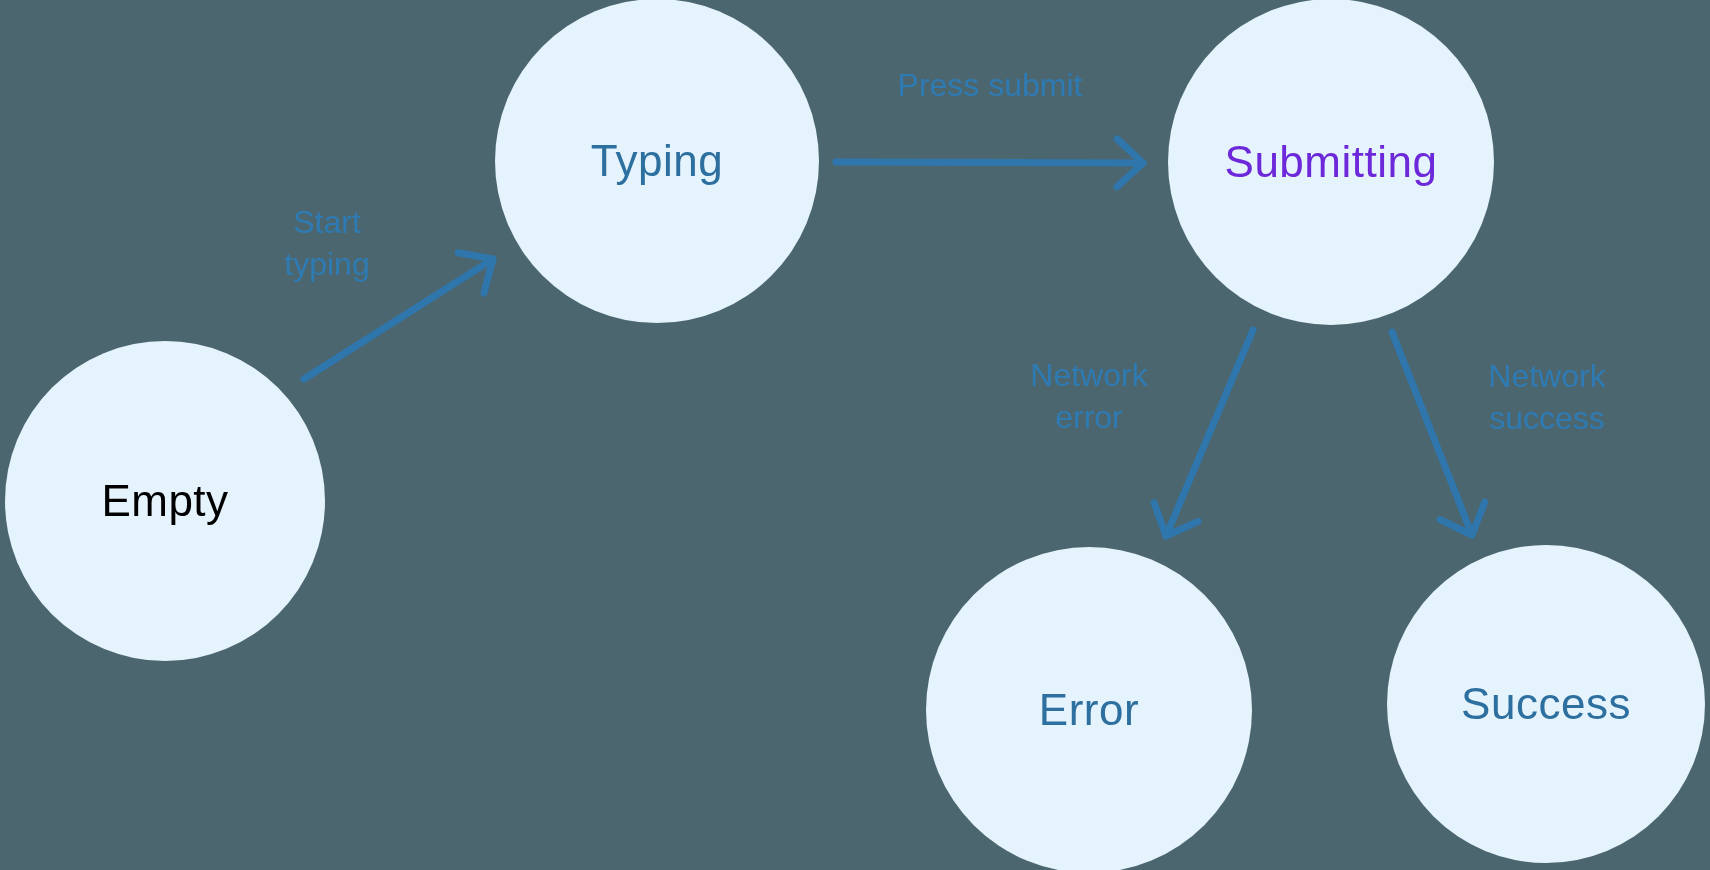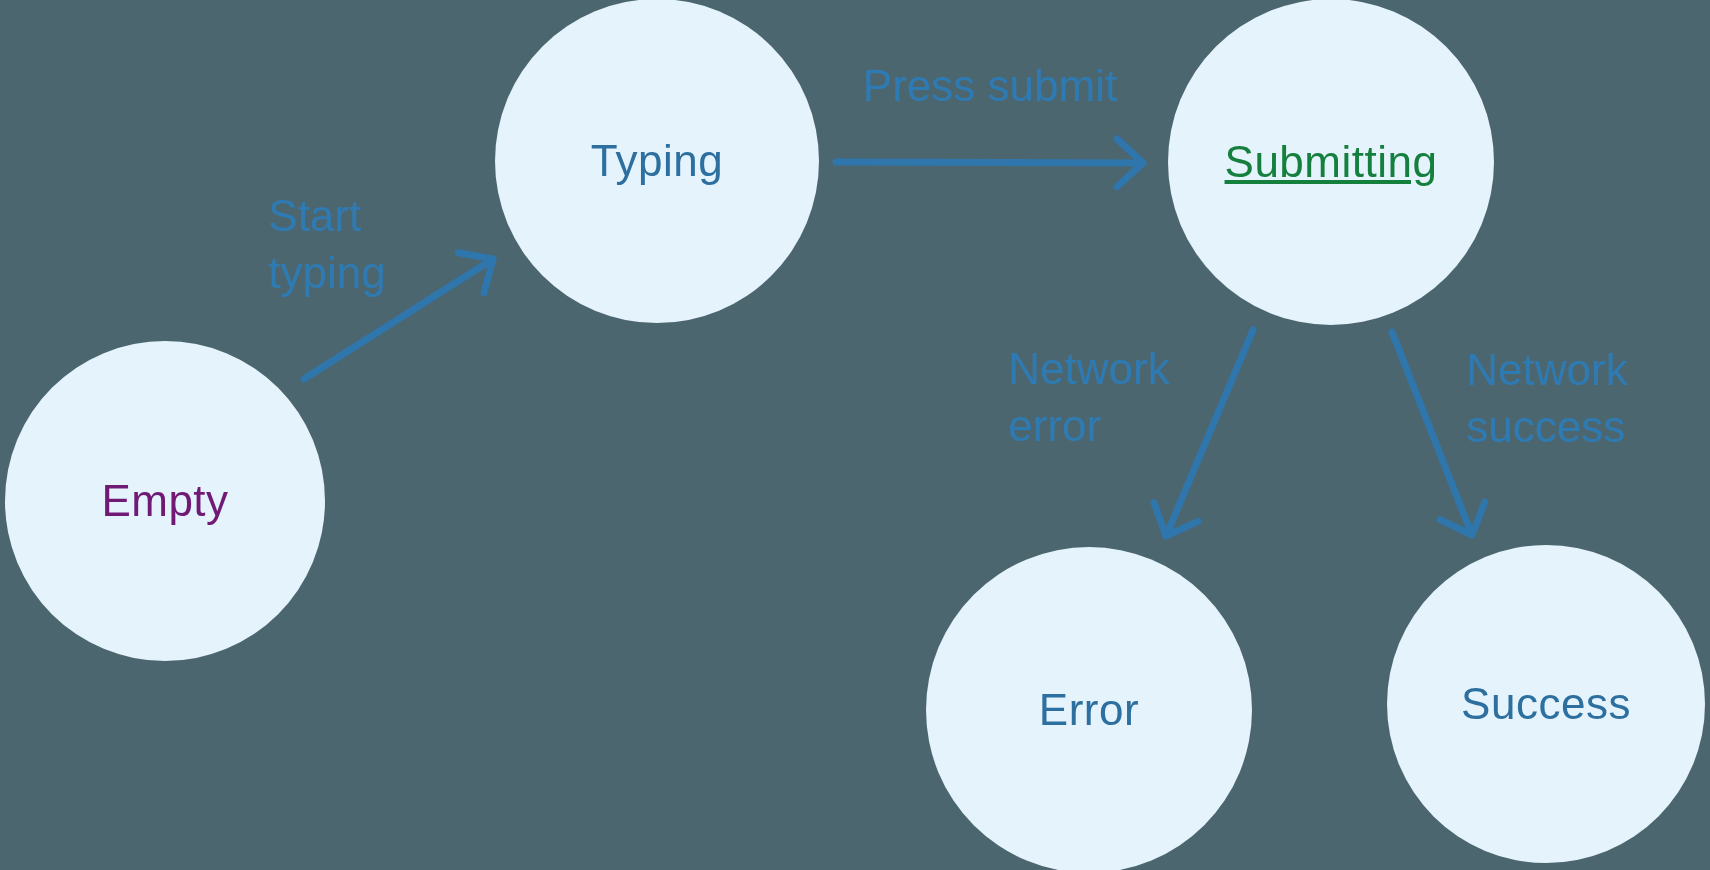--- a/index.html
+++ b/index.html
@@ -28,23 +28,23 @@
     justify-content: center;
     font-size: 44px;
     font-weight: 500;
     letter-spacing: 0.5px;
   }
   .edge-label {
     position: absolute;
     transform: translate(-50%, -50%);
     display: flex;
     flex-direction: column;
-    align-items: flex-start;
+    align-items: center;
     text-align: center;
-    font-size: 44px;
+    font-size: 32px;
     font-weight: 500;
     line-height: 1.3;
     white-space: nowrap;
   }
 </style>
 </head>
 <body style="background: rgb(76, 102, 112);">
 
 <div id="canvas" style="background: rgb(76, 102, 112);">
 
@@ -60,27 +60,27 @@
     <g>
         <line x1="1253" y1="330" x2="1166" y2="536" stroke="#2E76AC" stroke-width="7" stroke-linecap="round"></line>
         <path d="M 1154.0 502.7 L 1166 536 L 1198.2 521.4" fill="none" stroke="#2E76AC" stroke-width="7" stroke-linecap="round" stroke-linejoin="round"></path>
       </g>
     <g>
         <line x1="1392" y1="332" x2="1472" y2="535" stroke="#2E76AC" stroke-width="7" stroke-linecap="round"></line>
         <path d="M 1440.1 519.6 L 1472 535 L 1484.8 502.0" fill="none" stroke="#2E76AC" stroke-width="7" stroke-linecap="round" stroke-linejoin="round"></path>
       </g>
   </svg>
 
-  <div class="node" style="left: 5px; top: 341px; width: 320px; height: 320px; background: rgb(228, 243, 252); color: #701a75;">
+  <div class="node" style="left: 5px; top: 341px; width: 320px; height: 320px; background: rgb(228, 243, 252); color: #000000;">
     <span>Empty</span>
   </div>
   <div class="node" style="left: 495px; top: -1px; width: 324px; height: 324px; background: rgb(228, 243, 252); color: rgb(45, 111, 159);">
     <span>Typing</span>
   </div>
-  <div class="node" style="left: 1168px; top: -1px; width: 326px; height: 326px; background: rgb(228, 243, 252); color: #15803d; text-decoration: underline;">
+  <div class="node" style="left: 1168px; top: -1px; width: 326px; height: 326px; background: rgb(228, 243, 252); color: #6d28d9;">
     <span>Submitting</span>
   </div>
   <div class="node" style="left: 926px; top: 547px; width: 326px; height: 326px; background: rgb(228, 243, 252); color: rgb(45, 111, 159);">
     <span>Error</span>
   </div>
   <div class="node" style="left: 1387px; top: 545px; width: 318px; height: 318px; background: rgb(228, 243, 252); color: rgb(45, 111, 159);">
     <span>Success</span>
   </div>
 
   <div class="edge-label" style="left: 327px; top: 237px; color: rgb(46, 123, 180); margin-top: 7px;">

